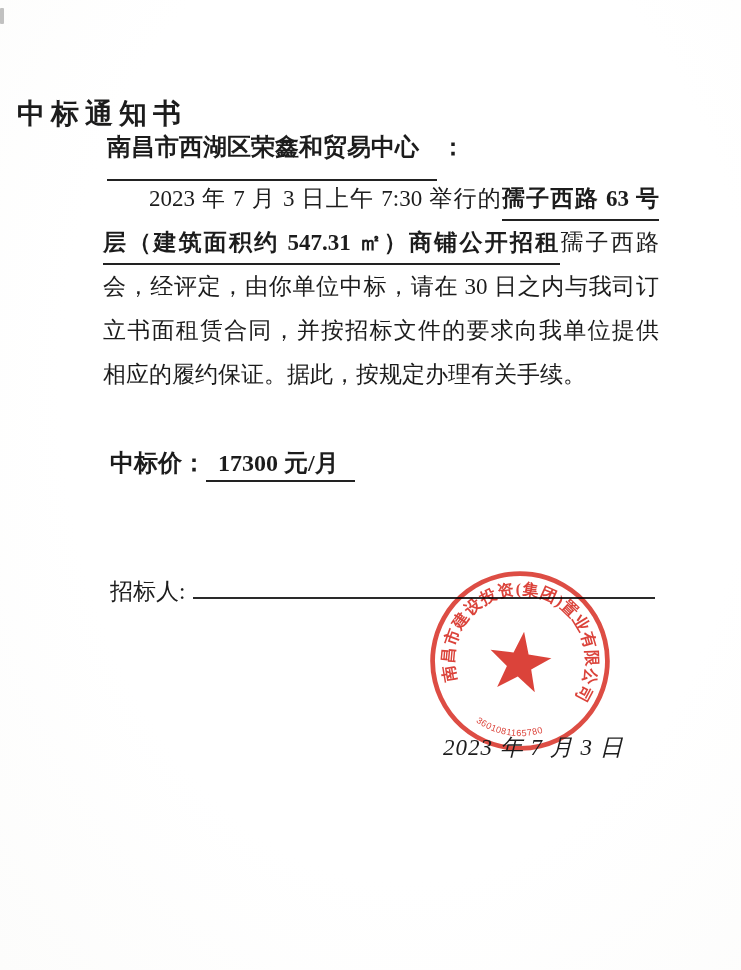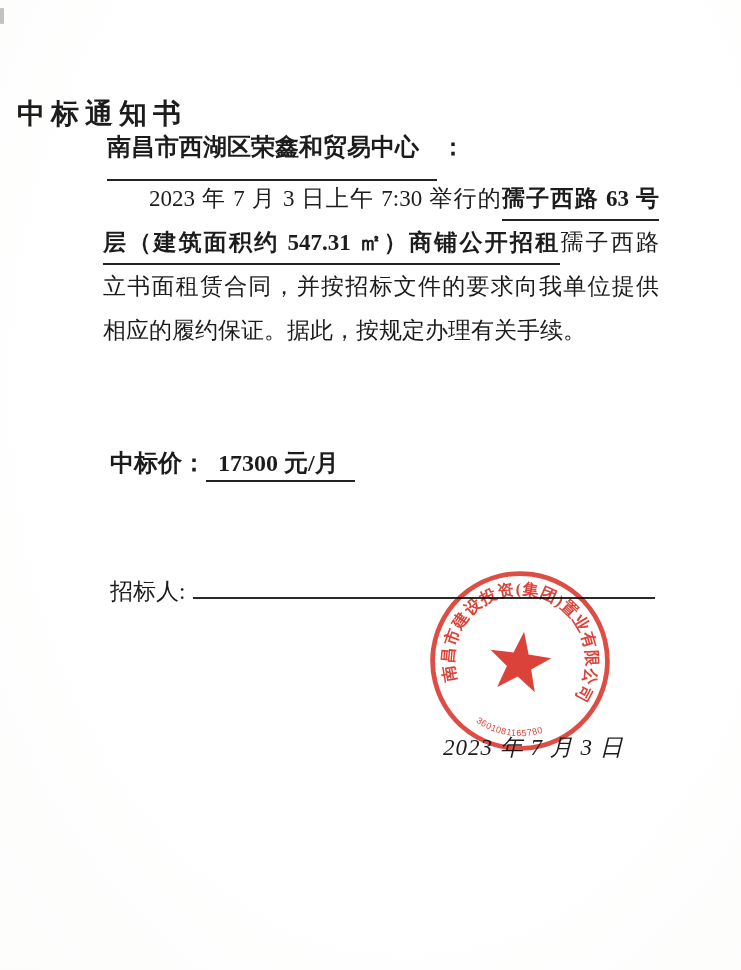--- a/index.html
+++ b/index.html
@@ -76,20 +76,21 @@
 
   <h1 class="doc-title">中标通知书</h1>
 
   <div class="recipient-line">
     <span class="recipient-name">南昌市西湖区荣鑫和贸易中心</span><span class="recipient-colon">：</span>
   </div>
 
   <div class="body-text">
       <div class="line indent"><span>2023 年 7 月 3 日上午 7:30 举行的</span><span class="u b">孺子西路 63 号</span></div>
       <div class="line"><span class="u b">层（建筑面积约 547.31 ㎡）商铺公开招租</span><span>孺子西路</span></div>
+      <div class="line"><span>会，经评定，由你单位中标，请在 30 日之内与我司订</span></div>
       <div class="line"><span>立书面租赁合同，并按招标文件的要求向我单位提供</span></div>
       <div class="line no-just"><span>相应的履约保证。据此，按规定办理有关手续。</span></div>
     </div>
 
   <div class="price-line">
     <span>中标价：</span><span class="price-value">17300 元/月</span>
   </div>
 
   <div class="bidder-line">
     <span>招标人:</span><span class="signature-blank"></span>

